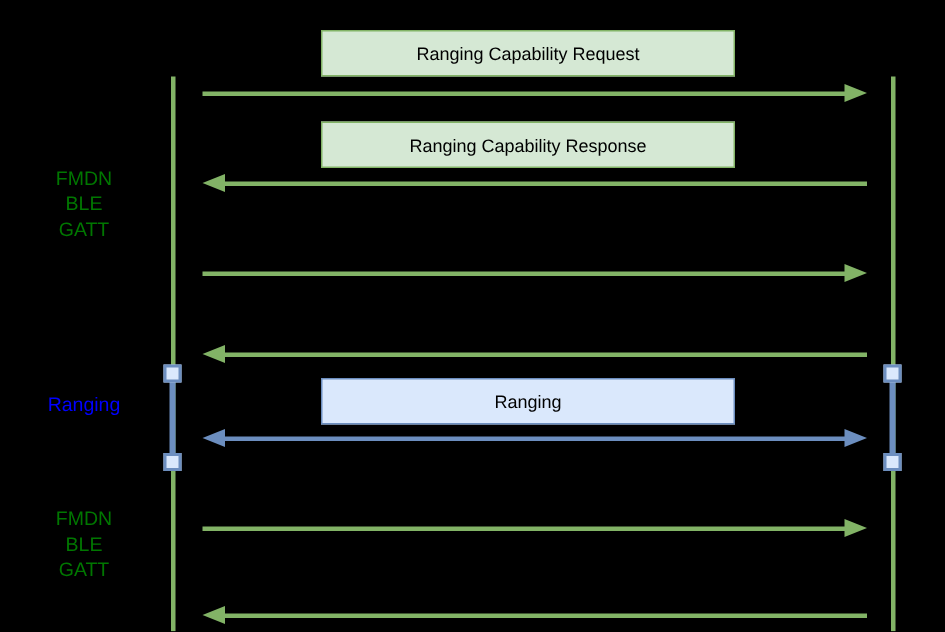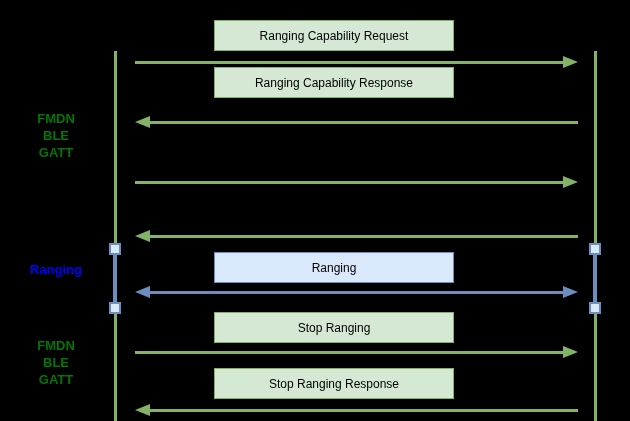--- a/index.html
+++ b/index.html
@@ -25,21 +25,21 @@
     position:absolute;width:12px;height:12px;
     background:#dae8fc;border:2px solid #6c8ebf;box-sizing:border-box;
   }
   .endpoint.lft{left:109px;}
   .endpoint.rgt{left:589px;}
   .endpoint.top{top:243px;}
   .endpoint.bot{top:302px;}
 
   
   .msg-box{
-    position:absolute;left:214px;width:240px;height:31px;
+    position:absolute;left:214px;width:276px;height:31px;
     box-sizing:border-box;border:1.5px solid #82b366;background:#d5e8d4;
     display:flex;align-items:center;justify-content:center;
     font-size:12px;color:#000;white-space:nowrap;
   }
   .msg-box.blue{border-color:#6c8ebf;background:#dae8fc;}
 
   
   .msg-arrow{position:absolute;left:135px;width:443px;height:12px;}
   .msg-arrow .line{position:absolute;top:4.5px;height:3px;left:0;right:0;background:#82b366;}
   .msg-arrow.blue .line{background:#6c8ebf;}
@@ -48,21 +48,21 @@
   .head.w{left:0;border-right:15px solid #82b366;}
   .msg-arrow.blue .head.e{border-left-color:#6c8ebf;}
   .msg-arrow.blue .head.w{border-right-color:#6c8ebf;}
   .msg-arrow.dir-right .line{right:11px;}
   .msg-arrow.dir-left .line{left:11px;}
   .msg-arrow.dir-both .line{left:11px;right:11px;}
 
   
   .phase{
     position:absolute;left:0;width:112px;text-align:center;
-    font-weight:bold;font-size:13px;line-height:17px;
+    font-weight:normal;font-size:13px;line-height:17px;
   }
   .phase.green{color:#007700;}
   .phase.blue{color:#0000ff;}
   #phase-top{top:110px;}
   #phase-mid{top:261px;}
   #phase-bottom{top:337px;}
 </style>
 </head>
 <body>
 
@@ -91,21 +91,21 @@
     <div>BLE</div>
     <div>GATT</div>
   </div>
 
   <div class="msg-box" style="top:20px">Ranging Capability Request</div>
   <div class="msg-arrow dir-right" style="top:56px">
     <div class="line"></div>
     <div class="head e"></div>
   </div>
 
-  <div class="msg-box" style="top:67px">Ranging Capability Response</div>
+  <div class="msg-box" style="top:81px">Ranging Capability Response</div>
   <div class="msg-arrow dir-left" style="top:116px">
     <div class="line"></div>
     <div class="head w"></div>
   </div>
 
   <div class="msg-arrow dir-right" style="top:176px">
     <div class="line"></div>
     <div class="head e"></div>
   </div>
 
@@ -114,25 +114,23 @@
     <div class="head w"></div>
   </div>
 
   <div class="msg-box blue" style="top:252px">Ranging</div>
   <div class="msg-arrow blue dir-both" style="top:286px">
     <div class="line"></div>
     <div class="head w"></div>
     <div class="head e"></div>
   </div>
 
-  <div class="msg-box" style="top:312px">Stop Ranging</div>
   <div class="msg-arrow dir-right" style="top:346px">
     <div class="line"></div>
     <div class="head e"></div>
   </div>
 
-  <div class="msg-box" style="top:368px">Stop Ranging Response</div>
   <div class="msg-arrow dir-left" style="top:404px">
     <div class="line"></div>
     <div class="head w"></div>
   </div>
 
 </div>
 
 </body></html>

